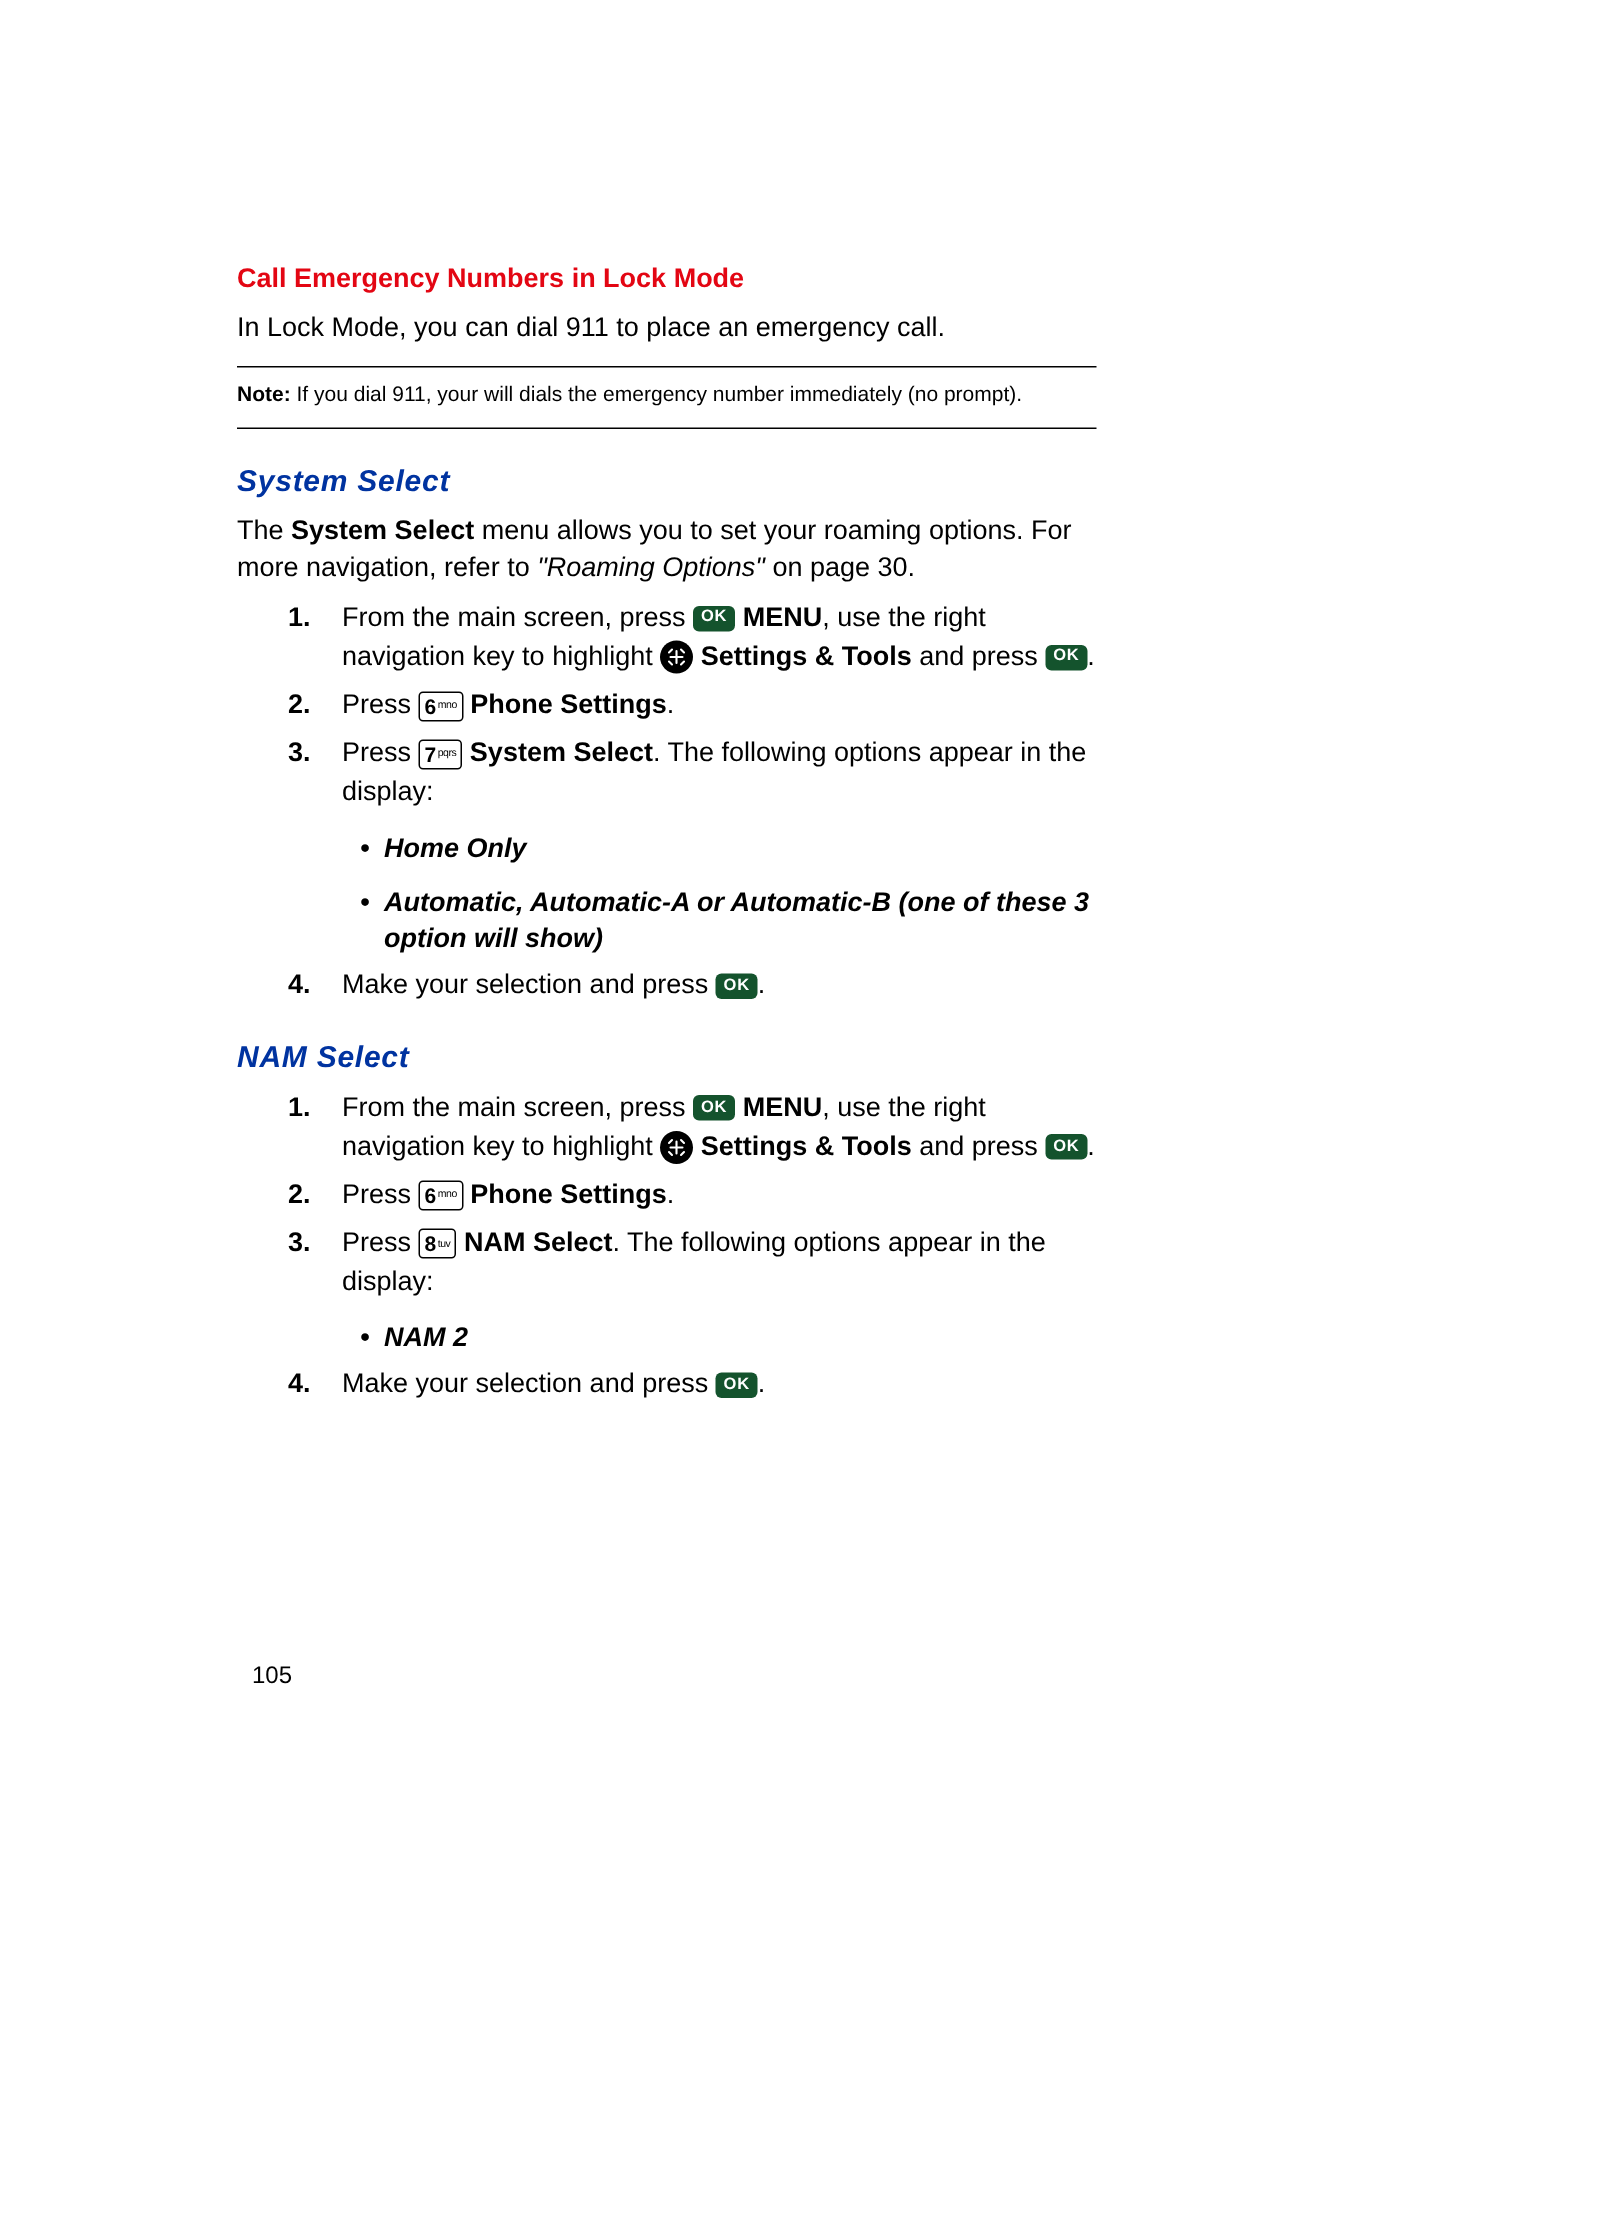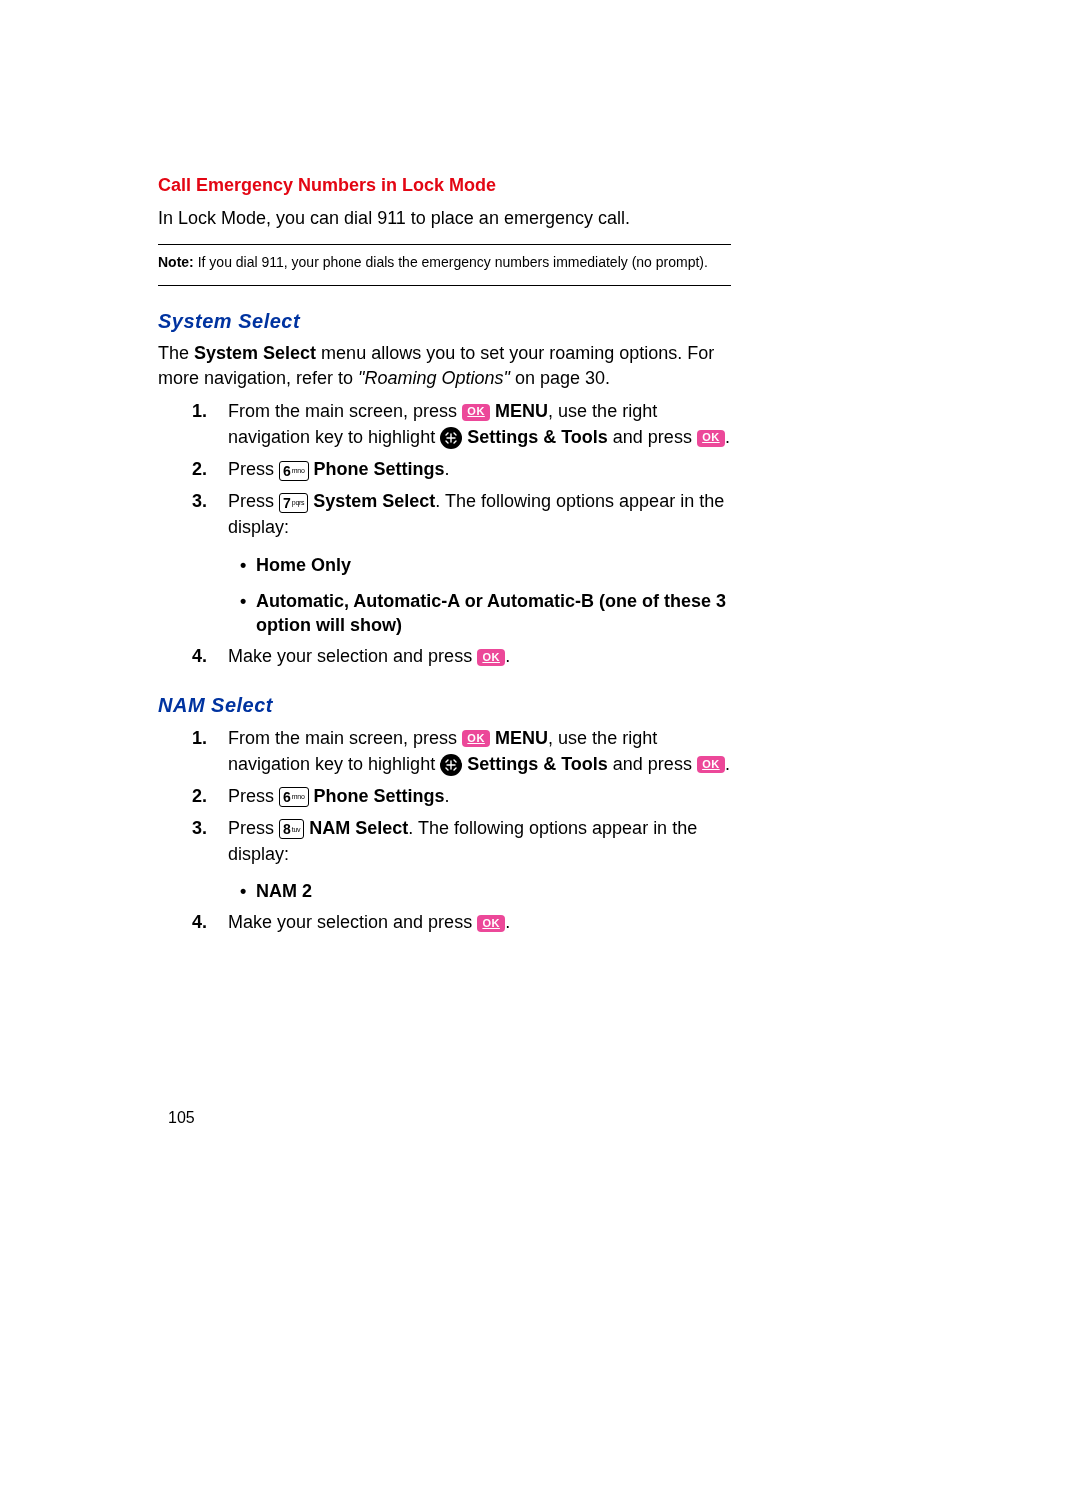--- a/index.html
+++ b/index.html
@@ -57,47 +57,47 @@
   }
   ol.steps > li .num {
     position: absolute;
     left: -36px;
     font-weight: bold;
   }
   ul.bullets {
     list-style: none;
     padding-left: 28px;
     margin: 4px 0 4px 0;
+    font-style: italic;
   }
   ul.bullets li {
     position: relative;
     margin-bottom: 2px;
     line-height: 1.35;
   }
   ul.bullets li::before {
     content: "•";
     position: absolute;
     left: -16px;
   }
   .key-ok {
     display: inline-flex;
     align-items: center;
     justify-content: center;
-    background: #ec4899;
+    background: #14532d;
     color: #fff;
     border-radius: 4px;
     padding: 1px 3px 2px 3px;
     font-size: 11px;
     font-weight: bold;
     letter-spacing: 0.5px;
     vertical-align: middle;
     line-height: 1;
     height: 14px;
     min-width: 22px;
-    text-decoration: underline;
   }
   .key-round {
     display: inline-flex;
     align-items: center;
     justify-content: center;
     width: 22px;
     height: 22px;
     border-radius: 50%;
     background: #000;
     color: #fff;
@@ -139,21 +139,21 @@
 </head>
 <body>
 
 <div class="page-wrapper">
 <div class="page">
 
   <div class="h-red">Call Emergency Numbers in Lock Mode</div>
   <div class="body-text">In Lock Mode, you can dial 911 to place an emergency call.</div>
   <hr class="rule">
   <div class="note">
-    <span class="bold">Note:</span><span> If you dial 911, your phone dials the emergency numbers immediately (no prompt).</span>
+    <span class="bold">Note:</span><span> If you dial 911, your will dials the emergency number immediately (no prompt).</span>
   </div>
   <hr class="rule">
 
   <div class="h-blue">System Select</div>
   <div class="body-text">
     <span>The </span><span class="bold">System Select</span><span> menu allows you to set your roaming options. For more navigation, refer to </span><span class="italic">"Roaming Options"</span><span>  on page 30.</span>
   </div>
 
   <ol class="steps">
     <li>

